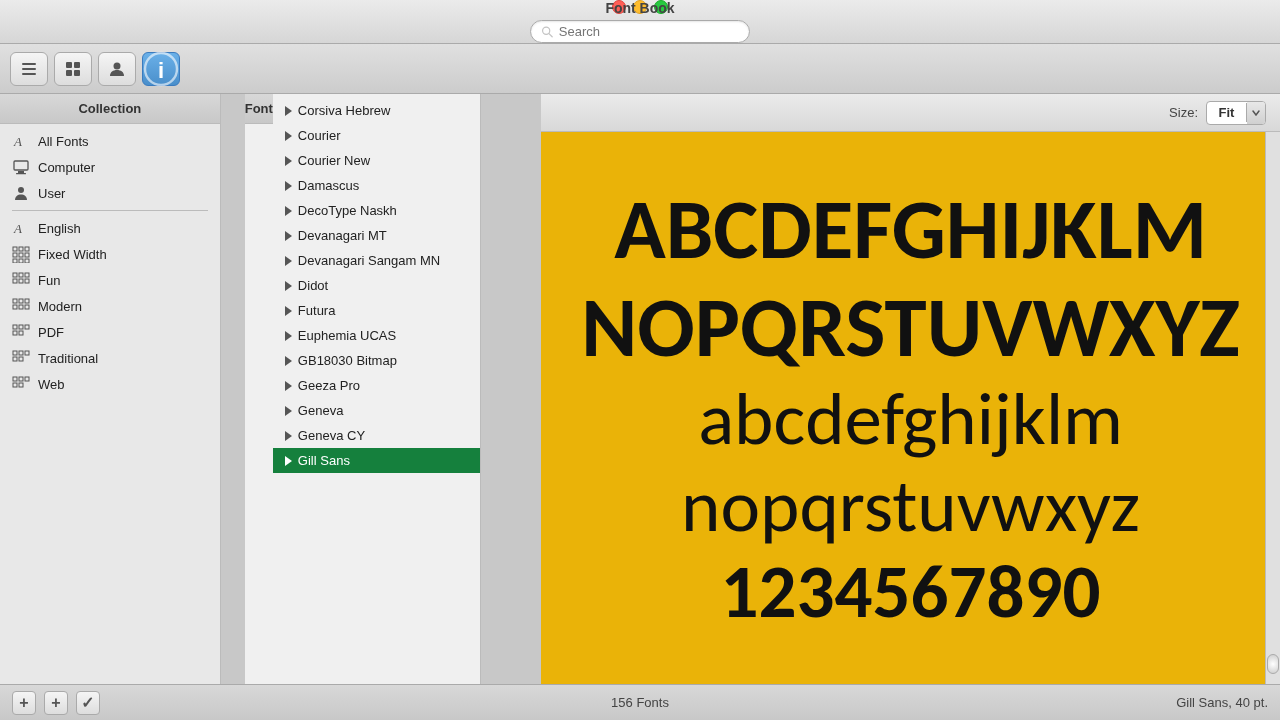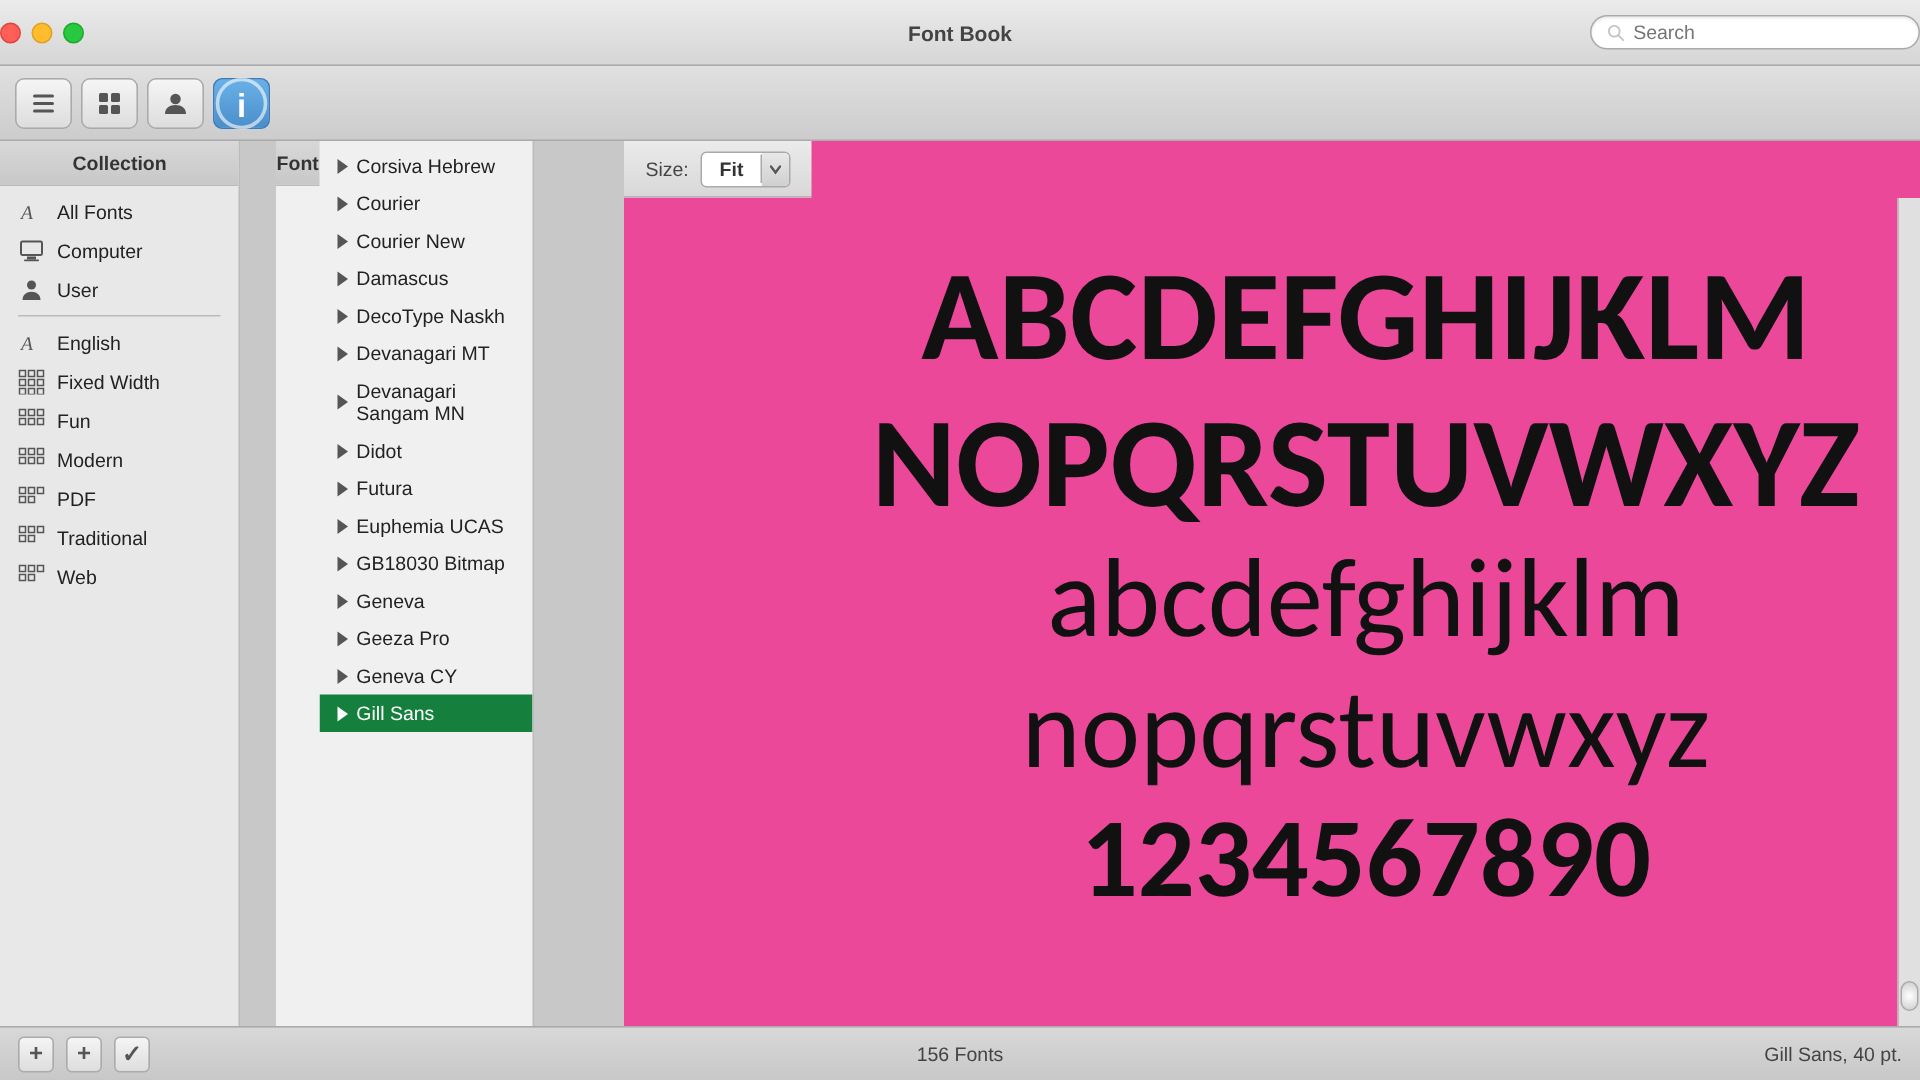--- a/index.html
+++ b/index.html
@@ -14,20 +14,21 @@
 
     
     .titlebar {
       height: 44px;
       background: linear-gradient(to bottom, #ebebeb, #d6d6d6);
       border-bottom: 1px solid #aaa;
       display: flex;
       align-items: center;
       justify-content: space-between;
       padding: 0 0;
+      flex-direction: column;
       -webkit-app-region: drag;
     }
     .traffic-lights {
       display: flex;
       gap: 7px;
       align-items: center;
     }
     .traffic-light {
       width: 14px;
       height: 14px;
@@ -209,23 +210,23 @@
       border-left: 7px solid #555;
       flex-shrink: 0;
     }
     .font-item.selected .triangle {
       border-left-color: white;
     }
 
     
     .preview-panel {
       flex: 1;
-      background: #ec4899;
-      display: flex;
-      flex-direction: row;
+      background: #eab308;
+      display: flex;
+      flex-direction: column;
       position: relative;
       margin-left: 36px;
     }
     .preview-toolbar {
       height: 38px;
       background: linear-gradient(to bottom, #ebebeb, #d8d8d8);
       border-bottom: 1px solid #bbb;
       display: flex;
       align-items: center;
       justify-content: flex-end;
@@ -557,25 +558,25 @@
       <div class="font-item">
         <span class="triangle"></span>
         <span>Euphemia UCAS</span>
       </div>
       <div class="font-item">
         <span class="triangle"></span>
         <span>GB18030 Bitmap</span>
       </div>
       <div class="font-item">
         <span class="triangle"></span>
+        <span>Geeza Pro</span>
+      </div>
+      <div class="font-item">
+        <span class="triangle"></span>
         <span>Geneva</span>
-      </div>
-      <div class="font-item">
-        <span class="triangle"></span>
-        <span>Geeza Pro</span>
       </div>
       <div class="font-item">
         <span class="triangle"></span>
         <span>Geneva CY</span>
       </div>
       <div class="font-item selected">
         <span class="triangle"></span>
         <span>Gill Sans</span>
       </div>
     </div>

